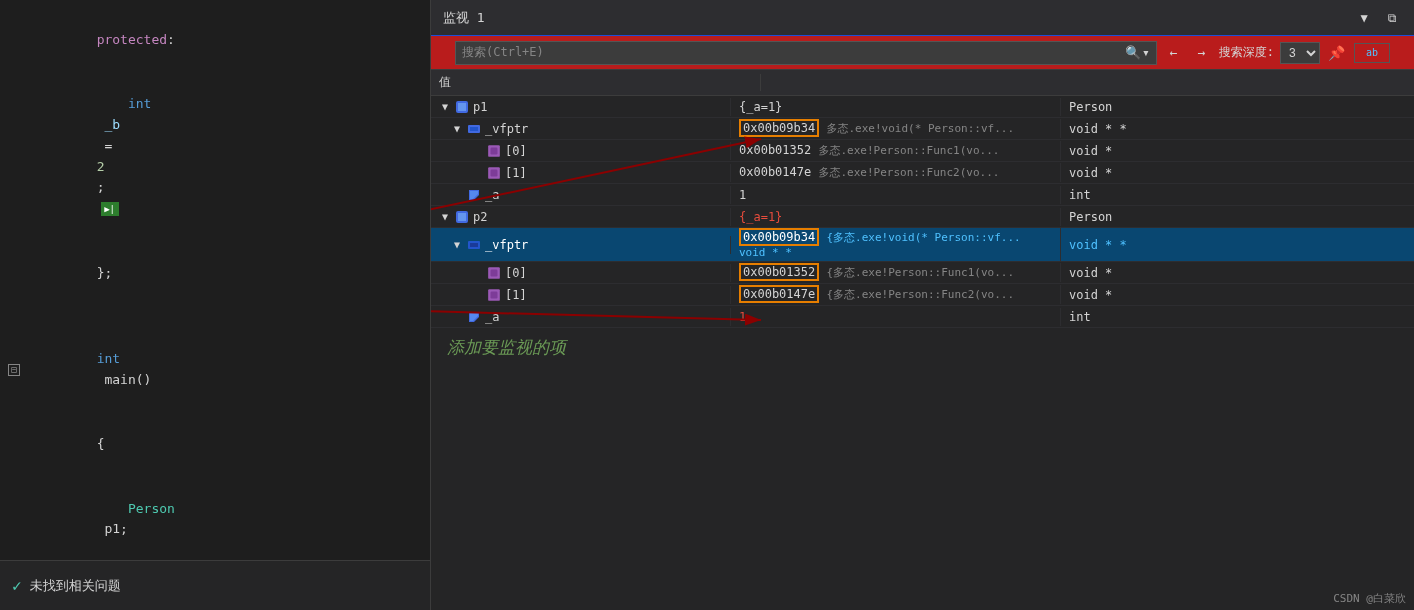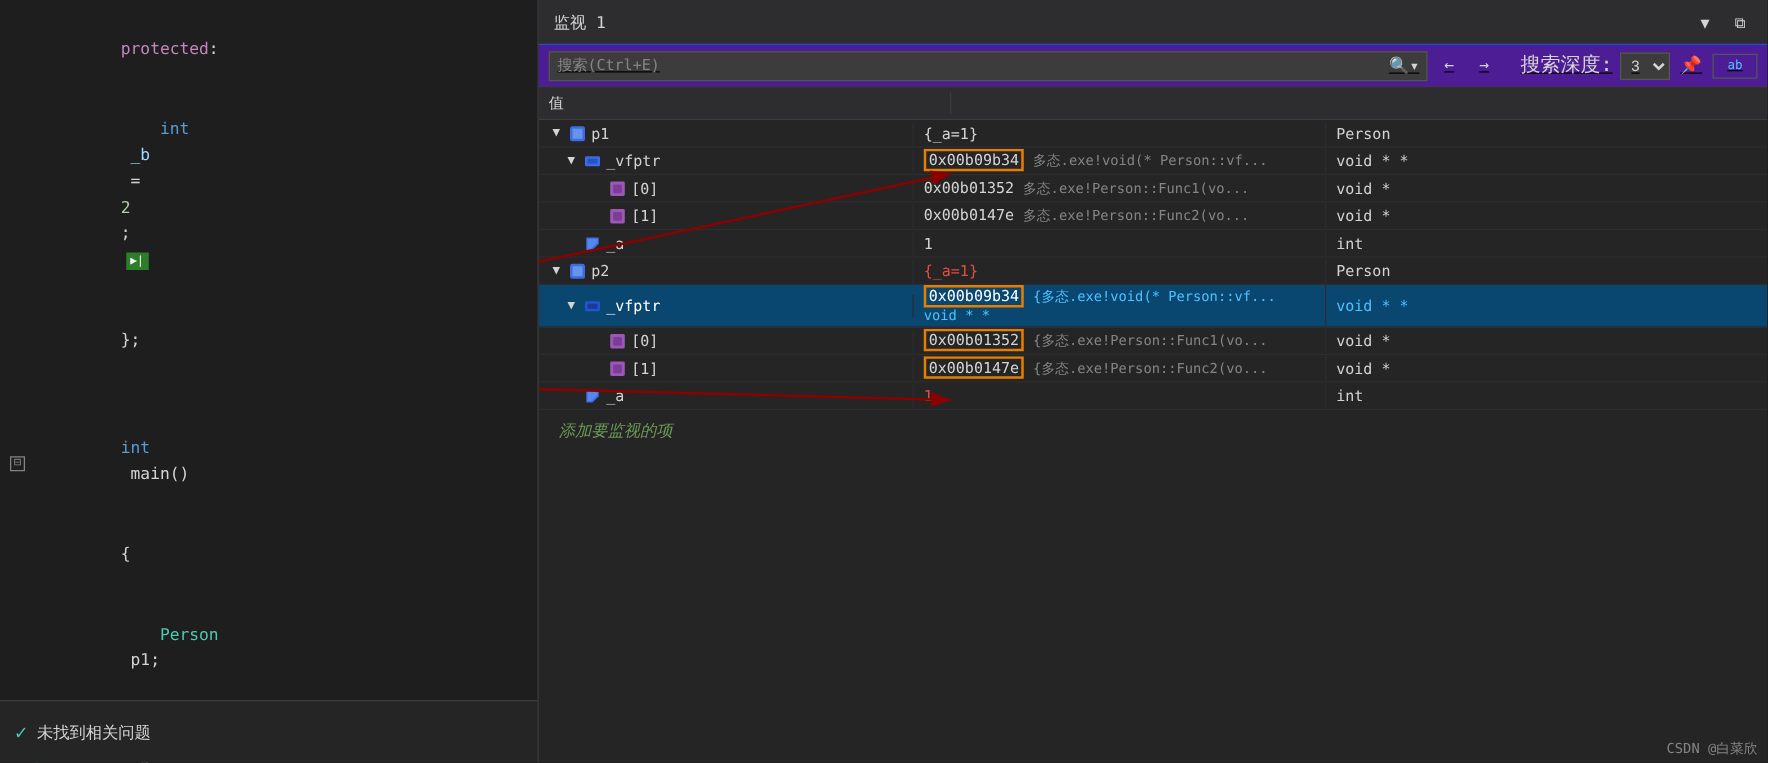--- a/index.html
+++ b/index.html
@@ -153,28 +153,27 @@
       height: 20px;
       display: flex;
       align-items: center;
       justify-content: center;
       color: #d4d4d4;
       cursor: pointer;
       font-size: 12px;
     }
 
     .watch-toolbar {
-      background: #4c1d95;
+      background: #b91c1c;
       height: 34px;
       display: flex;
       align-items: center;
-      padding: 0 8px;
+      padding: 0 24px;
       border-bottom: 1px solid #3c3c3c;
       gap: 6px;
-      text-decoration: underline;
     }
 
     .search-box {
       flex: 1;
       height: 24px;
       background: #3c3c3c;
       border: 1px solid #555;
       color: #d4d4d4;
       padding: 2px 6px;
       font-size: 12px;
@@ -193,22 +192,21 @@
       display: flex;
       align-items: center;
       justify-content: center;
       color: #d4d4d4;
       cursor: pointer;
       font-size: 13px;
     }
 
     .depth-label {
       color: #d4d4d4;
-      font-size: 16px;
-      margin-left: 12px;
+      font-size: 12px;
     }
 
     .depth-select {
       background: #3c3c3c;
       border: 1px solid #555;
       color: #d4d4d4;
       height: 22px;
       padding: 0 4px;
       font-size: 12px;
       width: 40px;
@@ -308,21 +306,21 @@
       font-size: 10px;
       color: #d4d4d4;
       cursor: pointer;
       flex-shrink: 0;
     }
 
     .add-watch {
       padding: 8px 16px;
       color: #6a9955;
       font-style: italic;
-      font-size: 13px;
+      font-size: 17px;
       cursor: pointer;
     }
 
     .footer-credit {
       position: absolute;
       bottom: 4px;
       right: 8px;
       color: #858585;
       font-size: 11px;
     }

